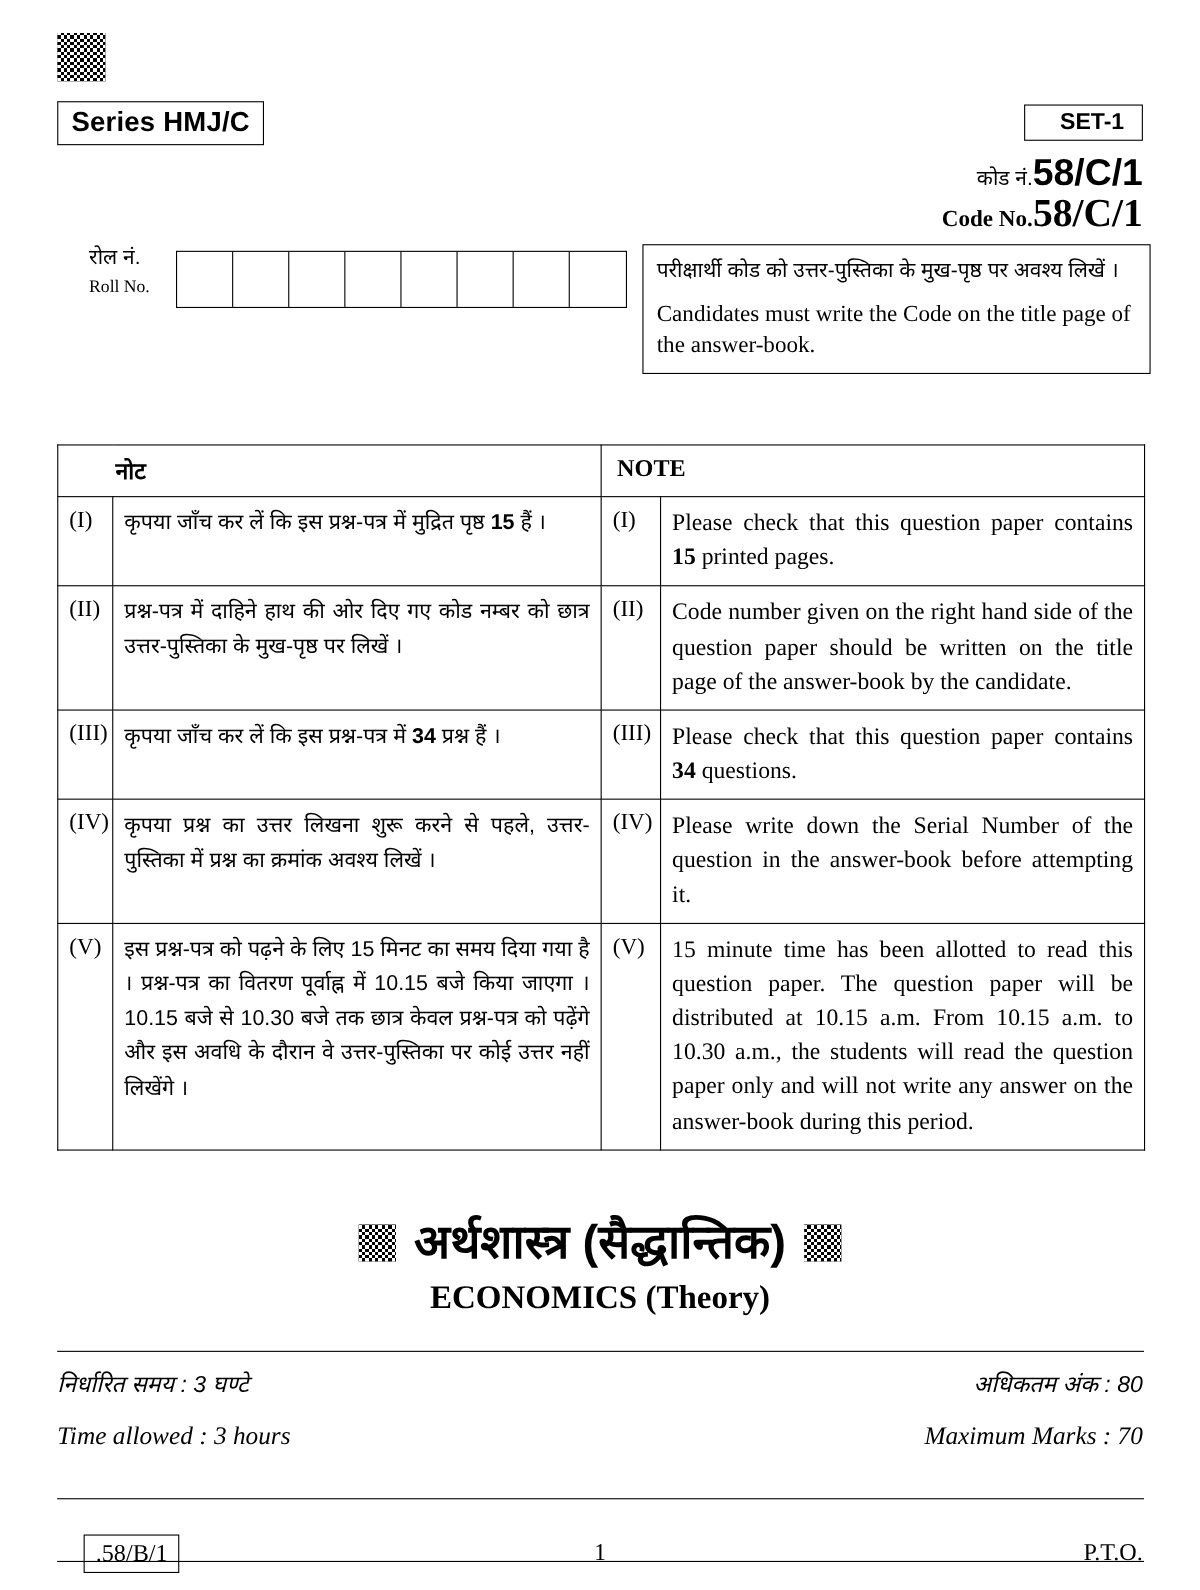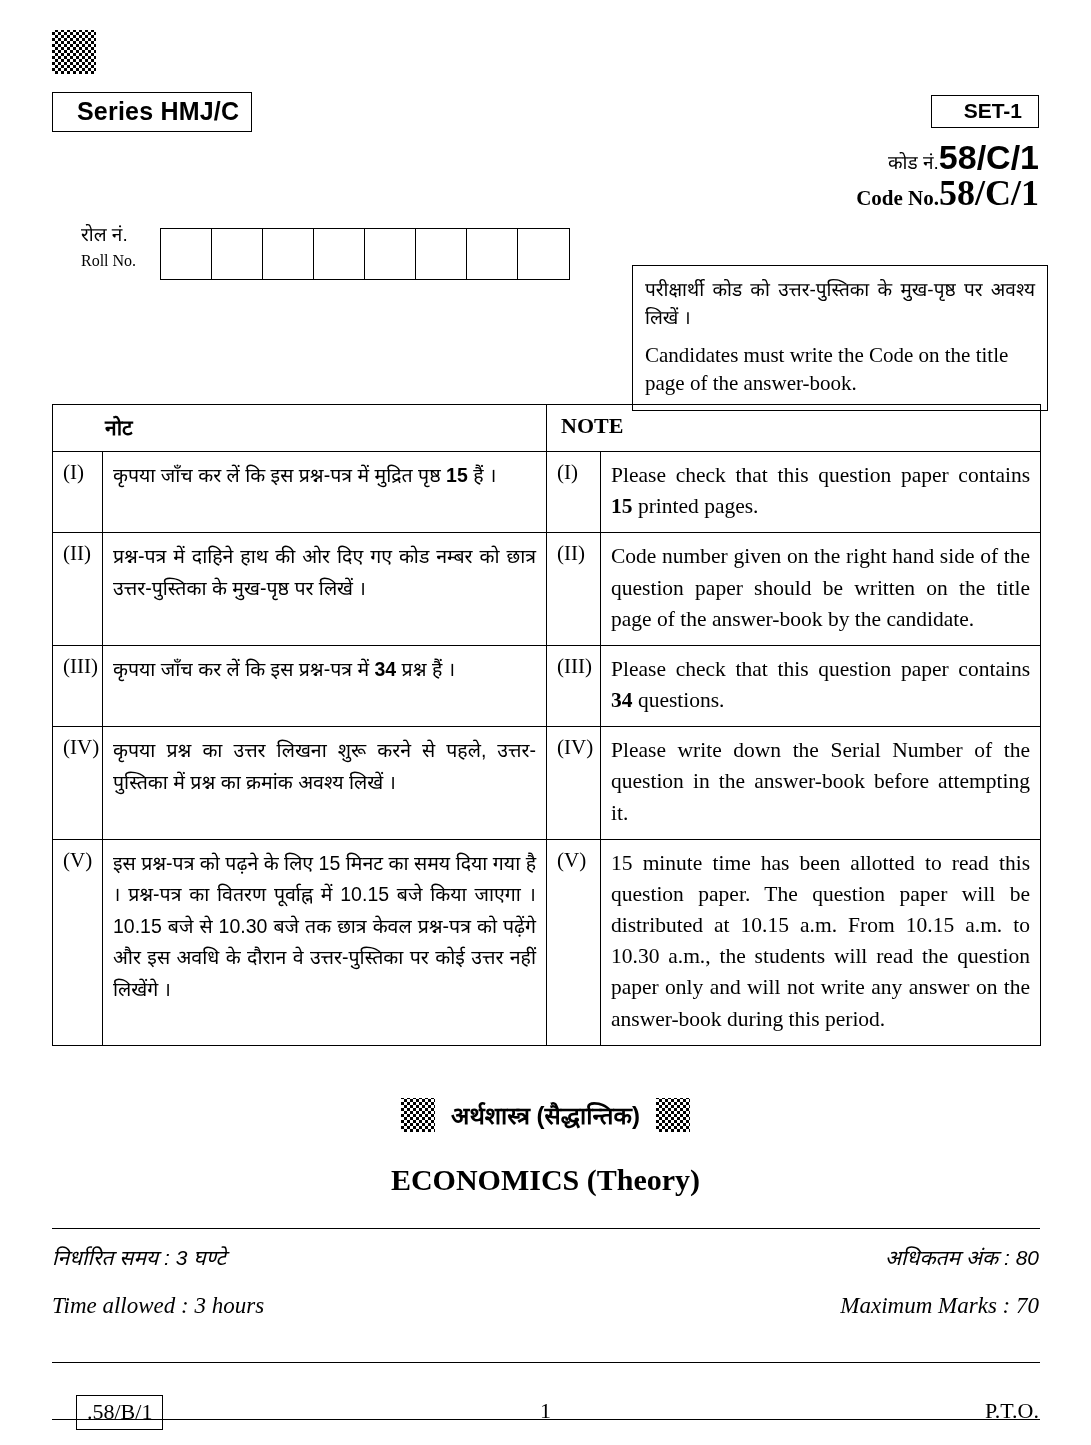--- a/index.html
+++ b/index.html
@@ -45,21 +45,21 @@
     height: 34px;
     vertical-align: middle;
   }
 
   
   .series-box {
     position: absolute;
     left: 52px;
     top: 92px;
     border: 1.5px solid #000;
-    padding: 4px 12px 5px 24px;
+    padding: 4px 12px 5px 12px;
     font-family: "Liberation Sans", sans-serif;
     font-weight: bold;
     font-size: 25px;
     letter-spacing: 0.2px;
   }
   .set-box {
     position: absolute;
     right: 52px;
     top: 95px;
     border: 1.5px solid #000;
@@ -126,27 +126,26 @@
   .rollno-cell {
     width: 51px;
     border-right: 1.5px solid #000;
     box-sizing: border-box;
   }
   .rollno-cell:last-child { border-right: none; }
 
   
   .cand-box {
     position: absolute;
-    left: 632px;
+    left: 584px;
     top: 222px;
-    width: 416px;
+    width: 462px;
     border: 1.5px solid #000;
     box-sizing: border-box;
     padding: 10px 12px 12px 12px;
-    margin-top: 43px;
   }
   .cand-hi {
     font-family: "Liberation Sans", sans-serif;
     font-size: 19px;
     line-height: 1.45;
     text-align: justify;
     margin-bottom: 10px;
   }
   .cand-en {
     font-family: "Liberation Serif", serif;
@@ -209,21 +208,21 @@
 
   
   .title-hi {
     position: absolute;
     left: 0;
     right: 0;
     top: 1098px;
     text-align: center;
     font-family: "Liberation Sans", sans-serif;
     font-weight: bold;
-    font-size: 24px;
+    font-size: 43px;
     white-space: nowrap;
   }
   .title-hi .qr-small { margin: 0 16px; position: relative; top: -3px; }
   .title-en {
     position: absolute;
     left: 0; right: 0;
     top: 1163px;
     text-align: center;
     font-family: "Liberation Serif", serif;
     font-weight: bold;

